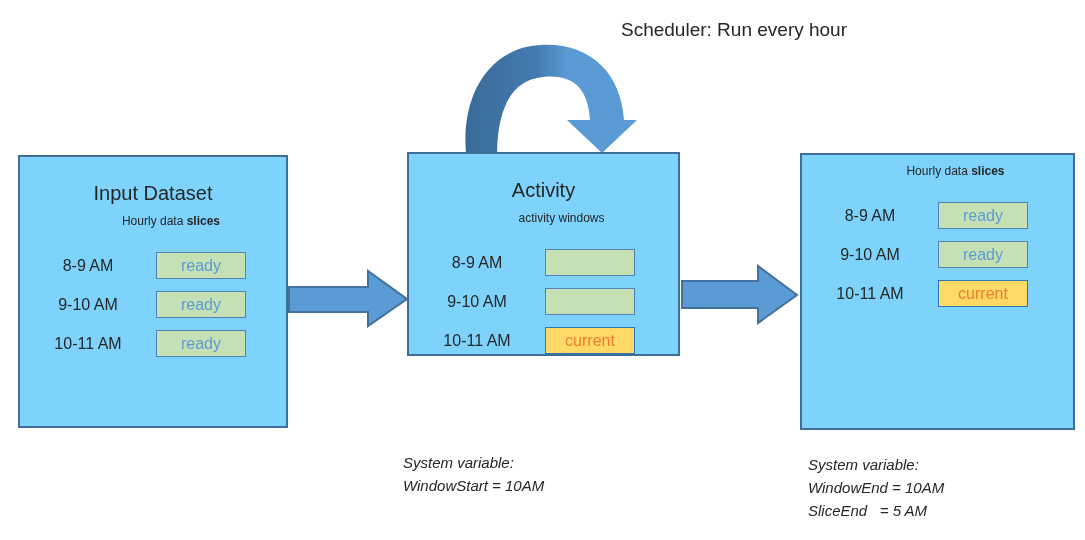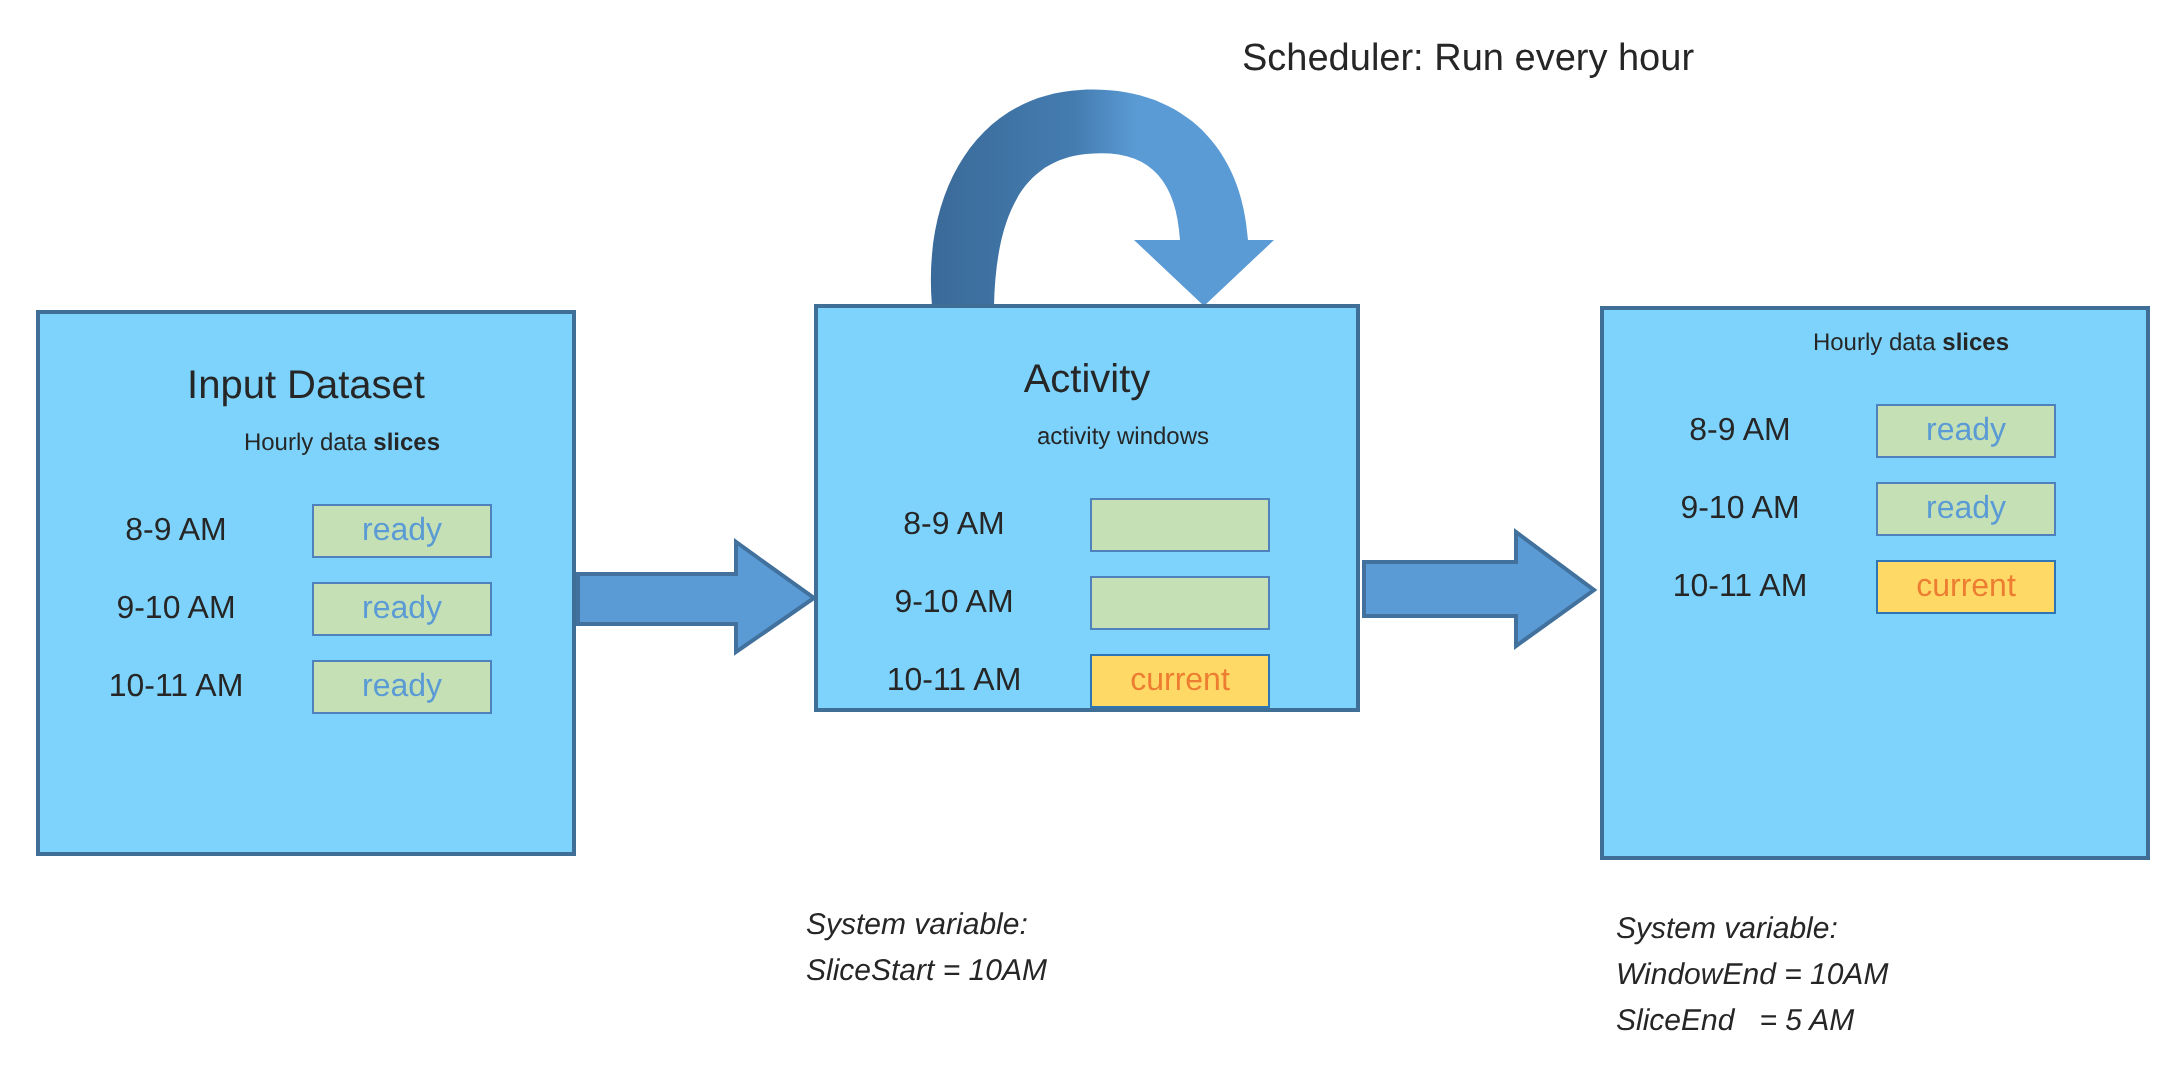--- a/index.html
+++ b/index.html
@@ -136,21 +136,21 @@
       </div>
       <div class="row">
         <span class="row-label">10-11 AM</span>
         <span class="badge badge--current">current</span>
       </div>
     </div>
   </div>
 
   <div class="note note--activity">
     <div>System variable:</div>
-    <div>SliceStart = 10AM</div>
+    <div>WindowStart = 10AM</div>
   </div>
   <div class="note note--output">
     <div>System variable:</div>
     <div>WindowEnd = 10AM</div>
     <div>SliceEnd   = 5 AM</div>
   </div>
 
 </div>
 
 </body></html>

